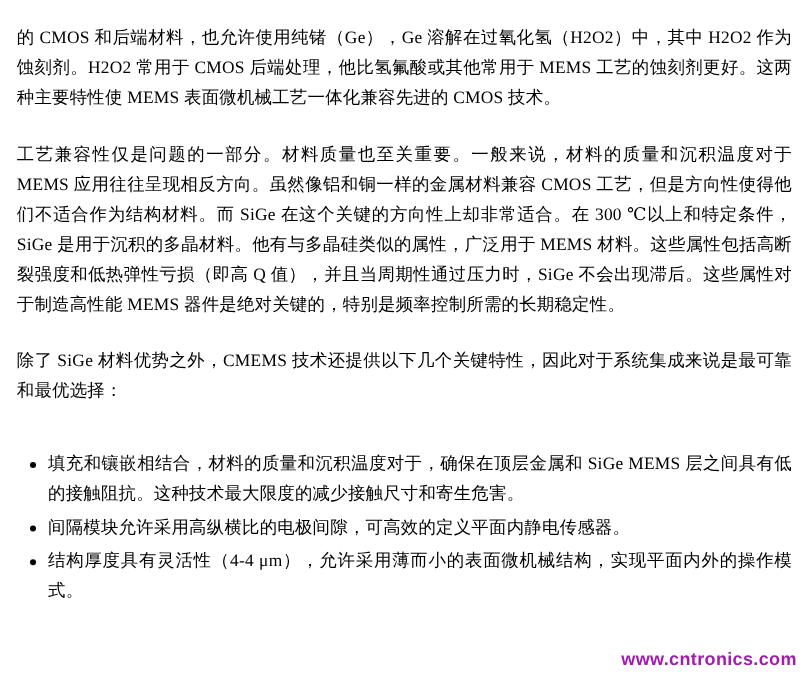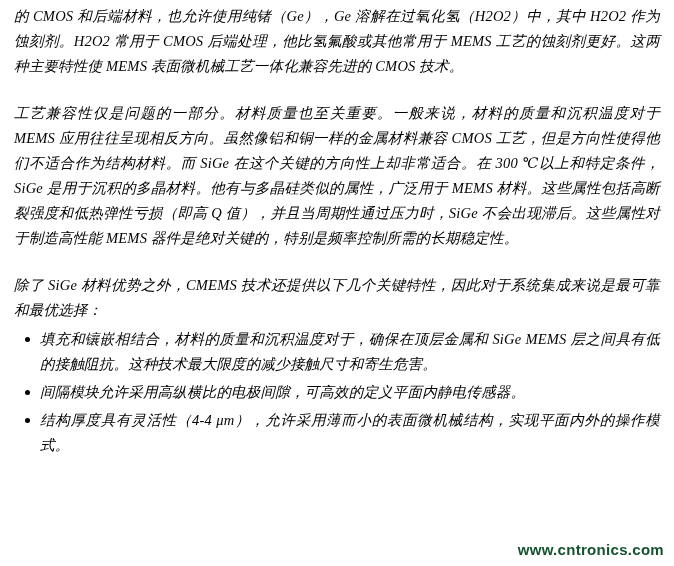--- a/index.html
+++ b/index.html
@@ -10,34 +10,33 @@
   .page {
     position: relative;
     width: 674px;
     height: 566px;
     background: #ffffff;
     font-family: "Liberation Serif", "DejaVu Serif", serif;
     color: #000000;
     overflow: hidden;
   }
   .content {
-    padding: 4px 14px 0 14px;
+    padding: 20px 14px 0 14px;
     box-sizing: border-box;
-    font-style: italic;
   }
   p.para {
     margin: 0 0 22px 0;
     font-size: 14.5px;
     line-height: 25px;
     text-align: justify;
     text-justify: inter-ideograph;
     letter-spacing: 0.2px;
   }
   p.para.tight {
-    margin-bottom: 4px;
+    margin-bottom: 36px;
   }
   ul.bullets {
     list-style: none;
     margin: 0;
     padding: 0;
   }
   ul.bullets li {
     position: relative;
     margin: 0 0 3px 0;
     padding-left: 26px;
@@ -57,21 +56,21 @@
     background: #000;
     border-radius: 50%;
   }
   .watermark {
     position: absolute;
     right: 10px;
     bottom: 8px;
     font-family: "Liberation Sans", sans-serif;
     font-size: 15px;
     font-weight: bold;
-    color: #14532d;
+    color: #a21caf;
     letter-spacing: 0.3px;
     user-select: none;
   }
 </style>
 </head>
 <body>
 
 <div class="page">
   <div class="content">
 

